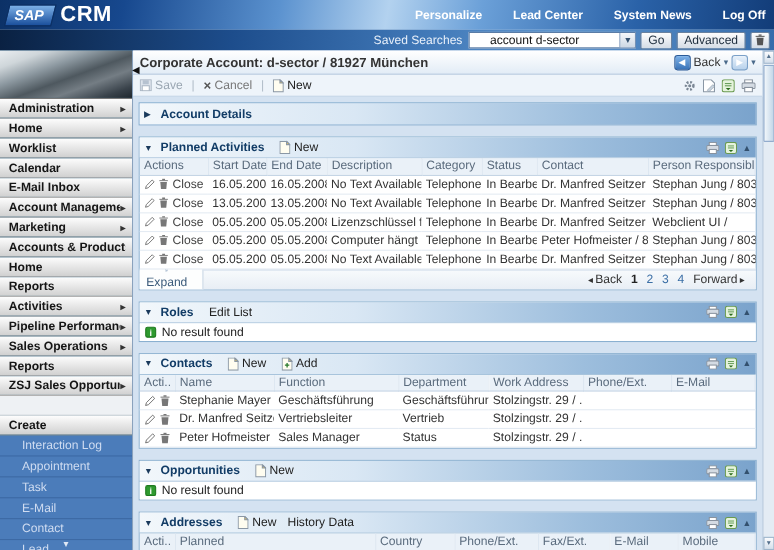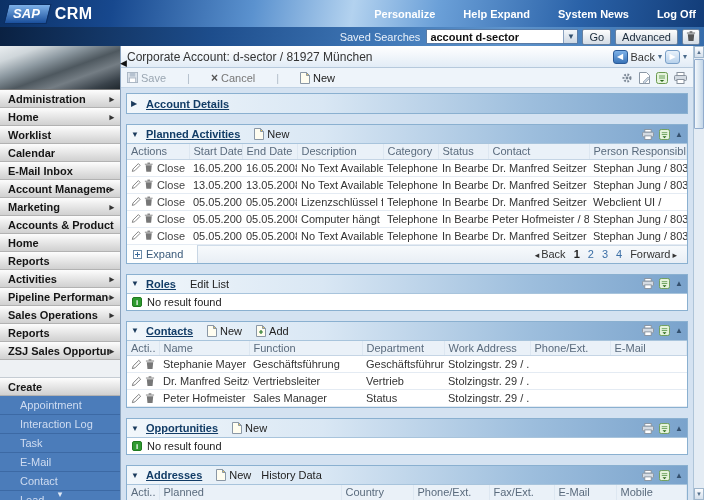--- a/index.html
+++ b/index.html
@@ -7,30 +7,30 @@
   body { font-family:"Liberation Sans", sans-serif; font-size:11px; color:#222; background:#d4e2f1; }
   .screen { width:704px; height:500px; position:relative; display:flex; flex-direction:column; }
 
   
   .top-header { height:27px; flex:0 0 27px; display:flex; align-items:center; justify-content:space-between; padding:0 8px 0 6px;
     background:linear-gradient(100deg,#0c3166 0%,#17488e 16%,#5b92cf 36%,#b3d2ef 50%,#6ba0d8 62%,#2a62a8 82%,#123c78 100%); }
   .logo-wrap { display:flex; align-items:center; gap:6px; }
   .sap-logo { background:linear-gradient(180deg,#7db1e8,#1a4f9c); color:#fff; font-weight:bold; font-style:italic; font-size:13px;
     padding:1px 8px 2px 6px; transform:skewX(-14deg); border:1px solid #0c2f63; }
   .sap-logo span { display:inline-block; transform:skewX(14deg); }
-  .crm-label { color:#fff; font-weight:bold; font-size:16px; letter-spacing:.5px; }
+  .crm-label { color:#fff; font-weight:bold; font-size:20px; letter-spacing:.5px; }
   .top-links { display:flex; gap:28px; }
   .top-links a { color:#fff; font-weight:bold; font-size:11px; text-decoration:none; cursor:pointer; }
 
   
   .search-bar { height:19px; flex:0 0 19px; display:flex; align-items:center; justify-content:flex-end; gap:4px; padding:0 4px;
     background:linear-gradient(95deg,#0a2142 0%,#1d4d8c 30%,#4179b8 55%,#5e94cc 72%,#356cab 100%); }
   .search-label { color:#e8f0fa; margin-right:2px; }
   .fake-select { width:152px; height:15px; background:#fff; border:1px solid #5a7ca6; display:flex; align-items:center; justify-content:space-between; cursor:pointer; }
-  .fake-select .val { padding-left:3px; color:#111;font-weight:bold; }
+  .fake-select .val { padding-left:18px; color:#111; }
   .fake-select .dd { width:14px; height:13px; background:linear-gradient(180deg,#f4f7fa,#cdd8e4); border-left:1px solid #8aa2c0; color:#33506e; font-size:8px; text-align:center; line-height:13px; }
   .btn { height:16px; background:linear-gradient(180deg,#fdfdfd,#d4dce5); border:1px solid #68819f; border-radius:2px; padding:0 6px; font-size:11px; line-height:14px; color:#1a2a3a; cursor:pointer; }
   .icon-btn { width:18px; display:flex; align-items:center; justify-content:center; padding:0; }
 
   
   .body-row { flex:1; display:flex; min-height:0; }
 
   
   .sidebar { width:121px; flex:0 0 121px; background:#0c4a6e; border-right:1px solid #8aa2bd; display:flex; flex-direction:column; position:relative; }
   .side-photo { height:44px; flex:0 0 44px;
@@ -43,61 +43,61 @@
   .create-menu { flex:1; background:#4b7cba; display:flex; flex-direction:column; }
   .create-item { height:19px; flex:0 0 19px; display:flex; align-items:center; padding-left:20px; color:#cfdcf1; border-bottom:1px solid #3c69a4; cursor:pointer; }
   .side-down-arrow { position:absolute; bottom:1px; left:50%; transform:translateX(-50%); color:#dfe8f5; font-size:9px; pointer-events:none; }
 
   
   .content { flex:1; display:flex; flex-direction:column; min-width:0; position:relative; background:#d4e2f1; }
   .collapse-handle { position:absolute; left:-1px; top:12px; color:#111; font-size:9px; cursor:pointer; z-index:5; }
 
   .titlebar { height:22px; flex:0 0 22px; display:flex; align-items:center; justify-content:space-between; padding:0 6px;
     background:linear-gradient(180deg,#ffffff,#e2ecf6); border-bottom:1px solid #b6c9dc; }
-  .page-title { font-size:12px; font-weight:normal; color:#333; white-space:nowrap; overflow:hidden; }
+  .page-title { font-size:12px; font-weight:bold; color:#333; white-space:nowrap; overflow:hidden; }
   .titlebar-right { display:flex; align-items:center; gap:3px; }
   .sq-ic { width:15px; height:14px; border-radius:3px; display:inline-flex; align-items:center; justify-content:center; font-size:8px; cursor:pointer; }
   .sq-back { background:linear-gradient(180deg,#7db1e8,#3a74b8); border:1px solid #2a5a98; color:#fff; }
   .sq-win  { background:linear-gradient(180deg,#e8f1fa,#b8d2ec); border:1px solid #7aa0c8; color:#fff; }
   .back-lbl { color:#333; cursor:pointer; }
   .dd-caret { color:#4a6a8a; font-size:8px; cursor:pointer; }
 
   .toolbar { height:20px; flex:0 0 20px; display:flex; align-items:center; justify-content:space-between; padding:0 6px; background:#eef4fa; border-bottom:1px solid #c2d4e6; }
-  .tb-left { display:flex; align-items:center; gap:21px; }
+  .tb-left { display:flex; align-items:center; gap:8px; }
   .tb-item { display:inline-flex; align-items:center; gap:3px; cursor:pointer; }
   .tb-item.disabled { color:#9aa6b2; cursor:default; }
   .tb-sep { color:#b0bcc8; }
   .x-glyph { color:#555; font-weight:bold; font-size:12px; line-height:10px; }
   .tb-right { display:flex; align-items:center; gap:6px; }
   .tb-right .ic { cursor:pointer; display:inline-flex; }
 
   
   .panels { flex:1; overflow:hidden; padding-top:5px; }
   .panel { margin:0 5px 10px 5px; border:1px solid #8ab0d0; background:#fff; }
   .panel-header { height:19px; display:flex; align-items:center; padding:0 4px; gap:6px;
     background:linear-gradient(90deg,#f2f7fb 0%,#d9e7f4 35%,#9dbedd 72%,#7aa3cc 100%); border-bottom:1px solid #a8c4dc; }
   .tri { font-size:8px; color:#1a3a5c; width:9px; }
-  .panel-title { font-weight:bold; color:#123c66; white-space:nowrap;text-decoration:underline; }
+  .panel-title { font-weight:bold; color:#123c66; white-space:nowrap; }
   .ph-action { display:inline-flex; align-items:center; gap:3px; margin-left:8px; color:#222; cursor:pointer; white-space:nowrap; }
   .ph-spacer { flex:1; }
   .ph-icons { display:flex; align-items:center; gap:5px; }
   .ph-icons .ic { cursor:pointer; display:inline-flex; }
   .collapse-tri { font-size:8px; color:#33506e; cursor:pointer; }
 
   table { width:100%; border-collapse:collapse; table-layout:fixed; font-size:11px; }
   th { height:15px; background:#eaf1f8; color:#5a6b7d; font-weight:normal; text-align:left; padding:0 4px;
     border-bottom:1px solid #c5d5e5; border-right:1px solid #dde7f1; white-space:nowrap; overflow:hidden; }
   td { height:16px; padding:0 4px; border-bottom:1px solid #e4ebf3; color:#333; white-space:nowrap; overflow:hidden; }
   .c-actions { display:flex; align-items:center; gap:3px; height:16px; }
   .lnk { color:#444; cursor:pointer; text-decoration:none; }
   .i-pencil { width:11px; height:11px; cursor:pointer; }
   .i-trash { width:10px; height:11px; cursor:pointer; }
 
   .tfooter { display:flex; align-items:center; justify-content:space-between; height:18px; background:linear-gradient(180deg,#f7fafc,#e8eef5); border-top:1px solid #cfdce9; padding-right:10px; }
-  .expand-tab { display:inline-flex; align-items:center; gap:4px; height:18px; padding:0 14px 0 6px; background:#fdfefe; border-right:1px solid #c8d6e4; color:#3a5a7a; cursor:pointer; }
+  .expand-tab { display:inline-flex; align-items:center; gap:4px; height:18px; padding:0 14px 0 6px; background:#fdfefe; border-right:1px solid #c8d6e4; color:#3a5a7a; cursor:pointer;flex-direction:column; }
   .pager { display:flex; align-items:center; gap:8px; color:#333; }
   .pg { color:#3a6ea5; cursor:pointer; }
   .pg.cur { color:#222; font-weight:bold; }
   .pg-back::before { content:"\25C2"; margin-right:2px; font-size:9px; color:#333; }
   .pg-back, .pg-fwd { cursor:pointer; color:#333; }
   .pg-fwd::after { content:"\25B8"; margin-left:2px; font-size:9px; color:#333; }
 
   .noresult { display:flex; align-items:center; gap:5px; height:16px; padding:0 5px; background:#fff; }
   .info-sq { width:10px; height:10px; background:#2f9a2f; border:1px solid #1f7a1f; border-radius:2px; color:#fff; font-size:8px; font-weight:bold; line-height:9px; text-align:center; }
 
@@ -112,21 +112,21 @@
 
 <div class="screen">
 
   <div class="top-header">
     <div class="logo-wrap">
       <div class="sap-logo"><span>SAP</span></div>
       <div class="crm-label">CRM</div>
     </div>
     <div class="top-links">
       <a>Personalize</a>
-      <a>Help Expand</a>
+      <a>Lead Center</a>
       <a>System News</a>
       <a>Log Off</a>
     </div>
   </div>
 
   <div class="search-bar">
     <span class="search-label">Saved Searches</span>
     <div class="fake-select">
       <span class="val">account d-sector</span>
       <span class="dd">▼</span>
@@ -190,24 +190,24 @@
         </div>
       <div class="nav-item has-sub">
           <span class="lbl">ZSJ Sales Opportunities</span>
         </div>
       <div class="nav-filler"></div>
       <div class="nav-item">
           <span class="lbl">Create</span>
         </div>
       <div class="create-menu">
         <div class="create-item">
+            <span>Interaction Log</span>
+          </div>
+        <div class="create-item">
             <span>Appointment</span>
-          </div>
-        <div class="create-item">
-            <span>Interaction Log</span>
           </div>
         <div class="create-item">
             <span>Task</span>
           </div>
         <div class="create-item">
             <span>E-Mail</span>
           </div>
         <div class="create-item">
             <span>Contact</span>
           </div>

